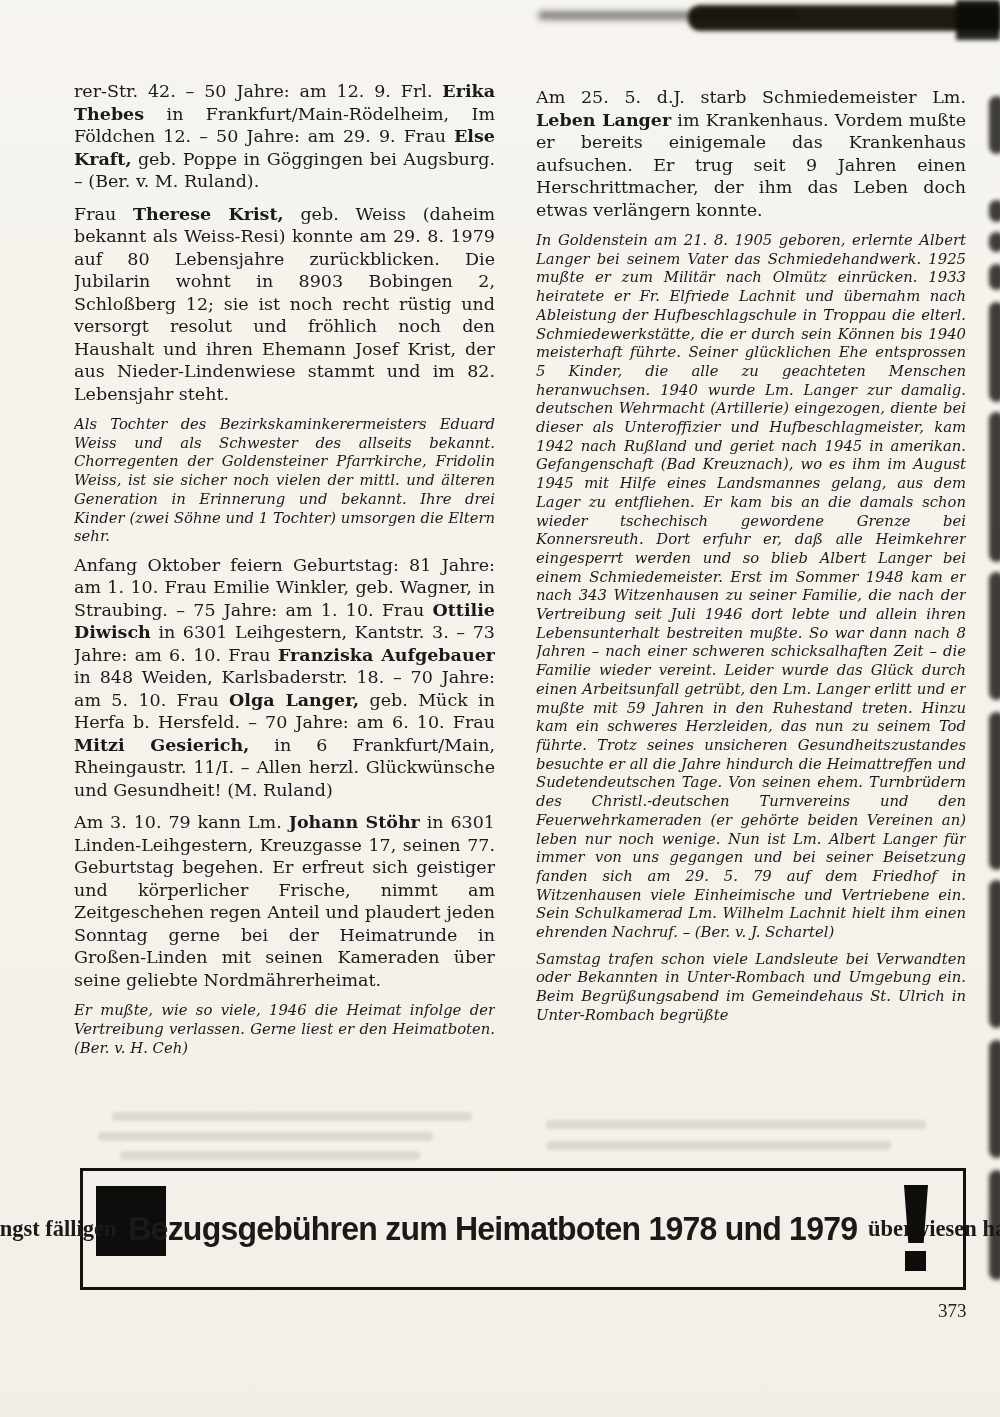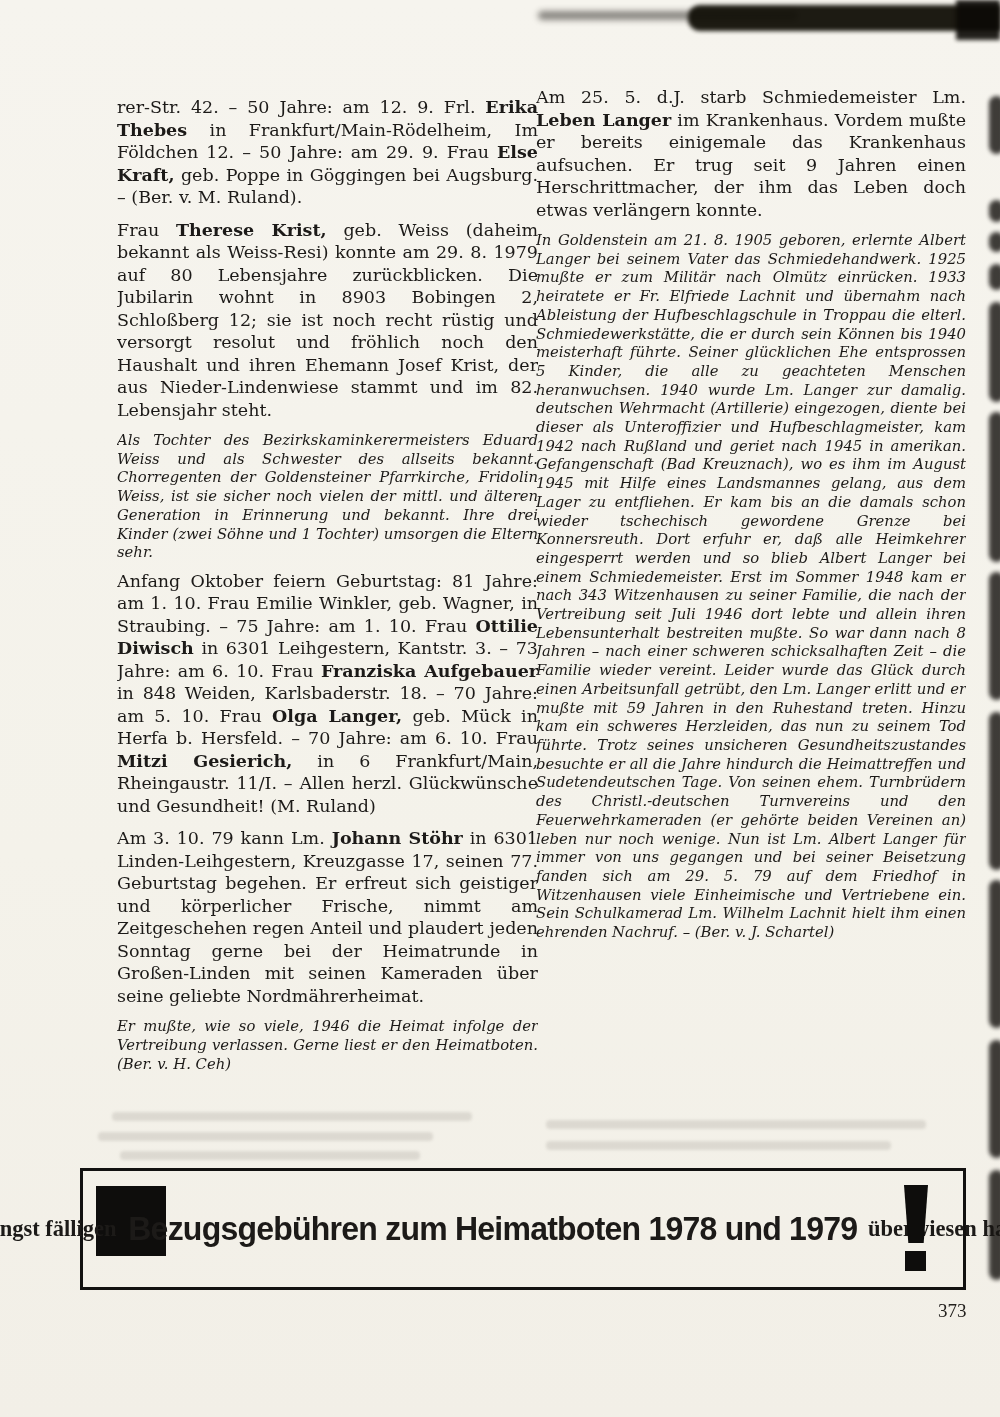--- a/index.html
+++ b/index.html
@@ -8,21 +8,21 @@
     position:relative;
     overflow:hidden;
     background:#f5f3ec;
     color:#1c1a18;
     font-family:"DejaVu Serif", serif;
   }
   .paper { position:absolute; inset:0; background:linear-gradient(180deg,#f6f4ee 0%, #f4f2ea 60%, #f2efe7 100%); }
 
   
   .col { position:absolute; overflow:hidden; }
-  .col-left  { left:74px;  top:96px; width:421px; height:1078px;margin-left:43px; }
+  .col-left  { left:74px;  top:80px; width:421px; height:1078px; }
   .col-right { left:536px; top:86px; width:430px; height:1084px; }
   .para { text-align:justify; hyphens:auto; overflow-wrap:break-word; margin-bottom:10px; }
   .para.normal { font-size:17.5px; line-height:22.5px; }
   .para.small  { font-size:14.8px; line-height:18.7px; margin-bottom:8px;font-style:italic; }
   .b { font-weight:bold; }
 
   
   .notice {
     position:absolute; left:80px; top:1168px; width:886px; height:122px;
     border:3px solid #121110;
@@ -71,20 +71,21 @@
       <p class="para normal"><span>rer-Str. 42. – 50 Jahre: am 12. 9. Frl. </span><span class="b">Erika Thebes</span><span> in Frankfurt/Main-Rödelheim, Im Földchen 12. – 50 Jahre: am 29. 9. Frau </span><span class="b">Else Kraft,</span><span> geb. Poppe in Göggingen bei Augsburg. – (Ber. v. M. Ruland).</span></p>
       <p class="para normal"><span>Frau </span><span class="b">Therese Krist,</span><span> geb. Weiss (daheim bekannt als Weiss-Resi) konnte am 29. 8. 1979 auf 80 Lebensjahre zurückblicken. Die Jubilarin wohnt in 8903 Bobingen 2, Schloßberg 12; sie ist noch recht rüstig und versorgt resolut und fröhlich noch den Haushalt und ihren Ehemann Josef Krist, der aus Nieder-Lindenwiese stammt und im 82. Lebensjahr steht.</span></p>
       <p class="para small"><span>Als Tochter des Bezirkskaminkerermeisters Eduard Weiss und als Schwester des allseits bekannt. Chorregenten der Goldensteiner Pfarrkirche, Fridolin Weiss, ist sie sicher noch vielen der mittl. und älteren Generation in Erinnerung und bekannt. Ihre drei Kinder (zwei Söhne und 1 Tochter) umsorgen die Eltern sehr.</span></p>
       <p class="para normal"><span>Anfang Oktober feiern Geburtstag: 81 Jahre: am 1. 10. Frau Emilie Winkler, geb. Wagner, in Straubing. – 75 Jahre: am 1. 10. Frau </span><span class="b">Ottilie Diwisch</span><span> in 6301 Leihgestern, Kantstr. 3. – 73 Jahre: am 6. 10. Frau </span><span class="b">Franziska Aufgebauer</span><span> in 848 Weiden, Karlsbaderstr. 18. – 70 Jahre: am 5. 10. Frau </span><span class="b">Olga Langer,</span><span> geb. Mück in Herfa b. Hersfeld. – 70 Jahre: am 6. 10. Frau </span><span class="b">Mitzi Gesierich,</span><span> in 6 Frankfurt/Main, Rheingaustr. 11/I. – Allen herzl. Glückwünsche und Gesundheit! (M. Ruland)</span></p>
       <p class="para normal"><span>Am 3. 10. 79 kann Lm. </span><span class="b">Johann Stöhr</span><span> in 6301 Linden-Leihgestern, Kreuzgasse 17, seinen 77. Geburtstag begehen. Er erfreut sich geistiger und körperlicher Frische, nimmt am Zeitgeschehen regen Anteil und plaudert jeden Sonntag gerne bei der Heimatrunde in Großen-Linden mit seinen Kameraden über seine geliebte Nordmährerheimat.</span></p>
       <p class="para small"><span>Er mußte, wie so viele, 1946 die Heimat infolge der Vertreibung verlassen. Gerne liest er den Heimatboten. (Ber. v. H. Ceh)</span></p>
     </div>
   <div class="col col-right">
       <p class="para normal"><span>Am 25. 5. d.J. starb Schmiedemeister Lm. </span><span class="b">Leben Langer</span><span> im Krankenhaus. Vordem mußte er bereits einigemale das Krankenhaus aufsuchen. Er trug seit 9 Jahren einen Herschrittmacher, der ihm das Leben doch etwas verlängern konnte.</span></p>
       <p class="para small"><span>In Goldenstein am 21. 8. 1905 geboren, erlernte Albert Langer bei seinem Vater das Schmiedehandwerk. 1925 mußte er zum Militär nach Olmütz einrücken. 1933 heiratete er Fr. Elfriede Lachnit und übernahm nach Ableistung der Hufbeschlagschule in Troppau die elterl. Schmiedewerkstätte, die er durch sein Können bis 1940 meisterhaft führte. Seiner glücklichen Ehe entsprossen 5 Kinder, die alle zu geachteten Menschen heranwuchsen. 1940 wurde Lm. Langer zur damalig. deutschen Wehrmacht (Artillerie) eingezogen, diente bei dieser als Unteroffizier und Hufbeschlagmeister, kam 1942 nach Rußland und geriet nach 1945 in amerikan. Gefangenschaft (Bad Kreuznach), wo es ihm im August 1945 mit Hilfe eines Landsmannes gelang, aus dem Lager zu entfliehen. Er kam bis an die damals schon wieder tschechisch gewordene Grenze bei Konnersreuth. Dort erfuhr er, daß alle Heimkehrer eingesperrt werden und so blieb Albert Langer bei einem Schmiedemeister. Erst im Sommer 1948 kam er nach 343 Witzenhausen zu seiner Familie, die nach der Vertreibung seit Juli 1946 dort lebte und allein ihren Lebensunterhalt bestreiten mußte. So war dann nach 8 Jahren – nach einer schweren schicksalhaften Zeit – die Familie wieder vereint. Leider wurde das Glück durch einen Arbeitsunfall getrübt, den Lm. Langer erlitt und er mußte mit 59 Jahren in den Ruhestand treten. Hinzu kam ein schweres Herzleiden, das nun zu seinem Tod führte. Trotz seines unsicheren Gesundheitszustandes besuchte er all die Jahre hindurch die Heimattreffen und Sudetendeutschen Tage. Von seinen ehem. Turnbrüdern des Christl.-deutschen Turnvereins und den Feuerwehrkameraden (er gehörte beiden Vereinen an) leben nur noch wenige. Nun ist Lm. Albert Langer für immer von uns gegangen und bei seiner Beisetzung fanden sich am 29. 5. 79 auf dem Friedhof in Witzenhausen viele Einheimische und Vertriebene ein. Sein Schulkamerad Lm. Wilhelm Lachnit hielt ihm einen ehrenden Nachruf. – (Ber. v. J. Schartel)</span></p>
+      <p class="para small"><span>Samstag trafen schon viele Landsleute bei Verwandten oder Bekannten in Unter-Rombach und Umgebung ein. Beim Begrüßungsabend im Gemeindehaus St. Ulrich in Unter-Rombach begrüßte</span></p>
     </div>
 
   <div class="ghost" style="left:112px; top:1112px; width:360px;"></div>
   <div class="ghost" style="left:98px;  top:1132px; width:335px;"></div>
   <div class="ghost" style="left:120px; top:1151px; width:300px;"></div>
   <div class="ghost" style="left:546px; top:1120px; width:380px;"></div>
   <div class="ghost" style="left:546px; top:1141px; width:345px;"></div>
 
   <div class="notice">
     <div class="black-square"></div>

